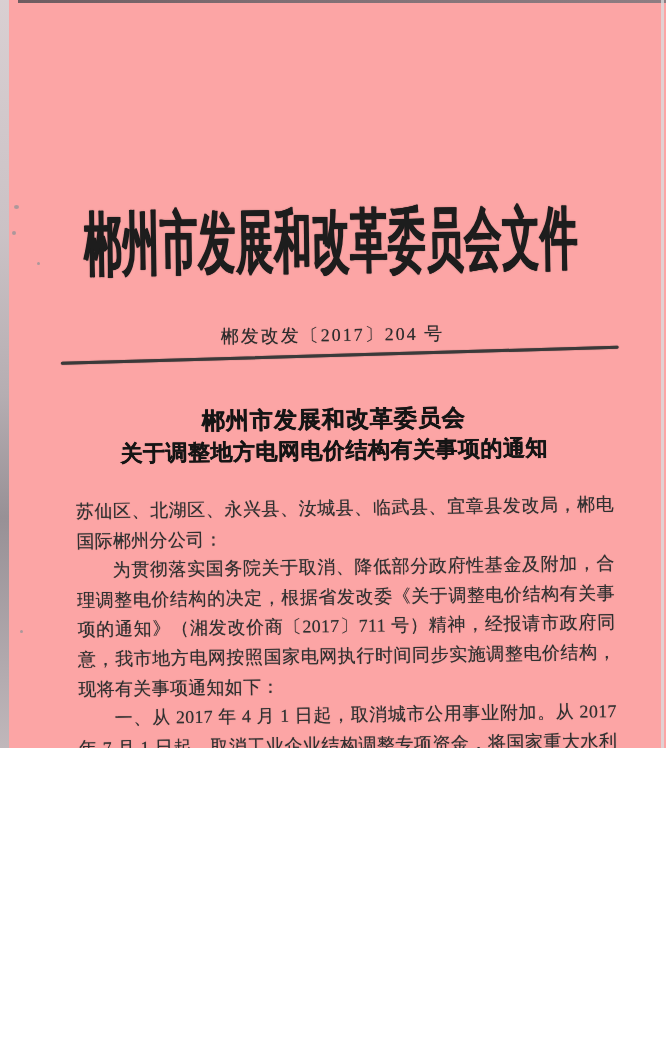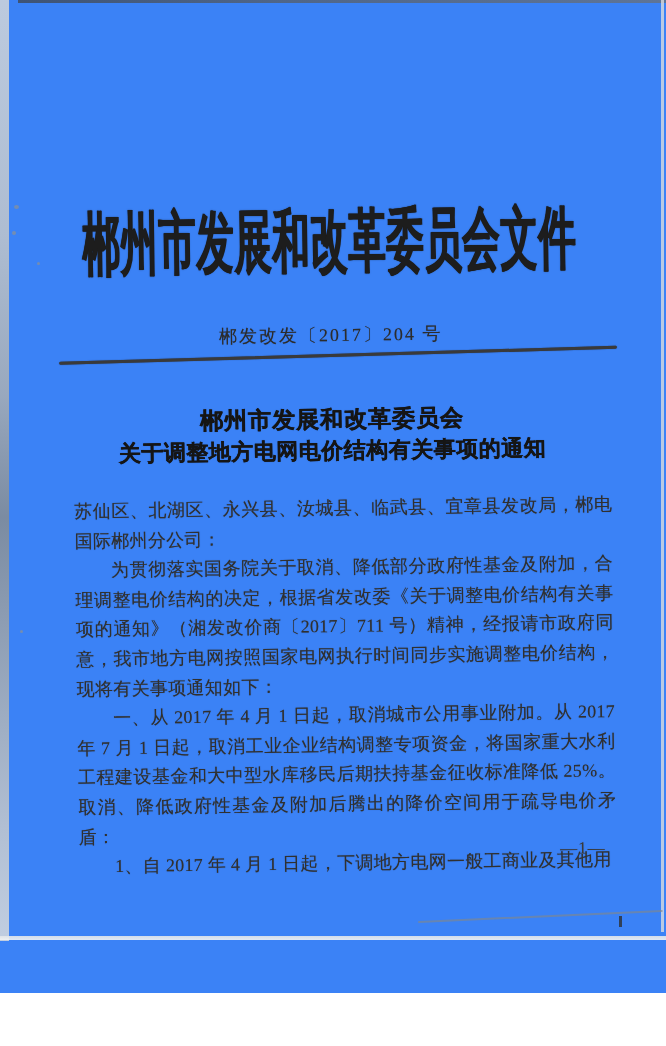--- a/index.html
+++ b/index.html
@@ -1,18 +1,18 @@
 <!DOCTYPE html>
 <html><head>
 <meta charset="utf-8">
 <style>
   html,body { margin:0; padding:0; background:#ffffff; }
   .canvas {
-    position:relative; width:666px; height:993px;
-    background:#3b82f6; overflow:hidden;
+    position:relative; width:666px; height:748px;
+    background:#fca5a5; overflow:hidden;
     font-family:"Liberation Serif","DejaVu Serif",serif;
   }
   
   .edge-top {
     position:absolute; top:0; left:18px; right:0; height:3px;
     background:linear-gradient(90deg,#3f444a,#565c63 40%,#6a7077);
     opacity:.75;
   }
   .edge-left {
     position:absolute; top:0; left:0; width:9px; height:941px;

